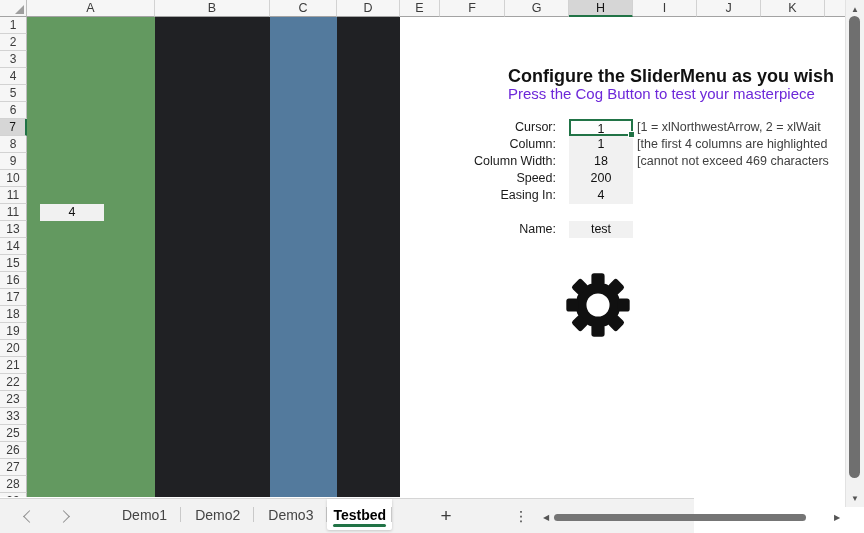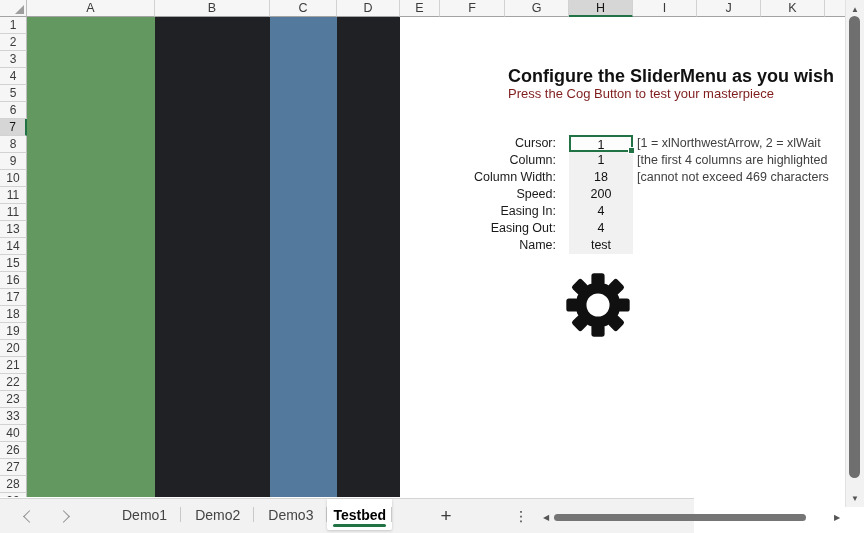--- a/index.html
+++ b/index.html
@@ -53,23 +53,23 @@
   .fill-a { left:0;   width:128px; background:var(--col-green); }
   .fill-b { left:128px; width:115px; background:var(--col-dark); }
   .fill-c { left:243px; width:67px;  background:var(--col-blue); }
   .fill-d { left:310px; width:63px;  background:var(--col-dark); }
   .title {
     position:absolute; left:481px; top:51px; height:17px; line-height:17px;
     font-size:18px; font-weight:bold; color:#111; white-space:nowrap;
   }
   .subtitle {
     position:absolute; left:481px; top:68px; height:17px; line-height:17px;
-    font-size:13px; color:#7f1d1d; white-space:nowrap;
-  }
-  .form { position:absolute; left:0; top:102px; width:818px;margin-top:16px; }
+    font-size:15px; color:#6d28d9; white-space:nowrap;
+  }
+  .form { position:absolute; left:0; top:102px; width:818px; }
   .frow { display:flex; height:17px; align-items:center; }
   .flabel {
     width:529px; text-align:right; font-size:12.5px; color:#1a1a1a;
     white-space:nowrap; line-height:17px;
   }
   .fvalue {
     margin-left:13px; width:64px; height:17px; line-height:17px; text-align:center;
     font-size:12.5px; background:#f1f1f1; color:#111; position:relative;
   }
   .fvalue.sel { background:#fdfdfd; border:2px solid var(--accent); z-index:2; }
@@ -234,21 +234,21 @@
       <div class="rh">
         <span>22</span>
       </div>
       <div class="rh">
         <span>23</span>
       </div>
       <div class="rh">
         <span>33</span>
       </div>
       <div class="rh">
-        <span>40</span>
+        <span>25</span>
       </div>
       <div class="rh">
         <span>26</span>
       </div>
       <div class="rh">
         <span>27</span>
       </div>
       <div class="rh">
         <span>28</span>
       </div>
@@ -301,21 +301,20 @@
         </div>
         <div class="frow">
           <div class="flabel">Easing In:</div>
           <div class="fvalue">
             <span>4</span>
             
           </div>
           <div class="fcomment"></div>
         </div>
         <div class="frow">
-          <div class="flabel">Easing Out:</div>
           <div class="fvalue">
             <span>4</span>
             
           </div>
           <div class="fcomment"></div>
         </div>
         <div class="frow">
           <div class="flabel">Name:</div>
           <div class="fvalue">
             <span>test</span>

